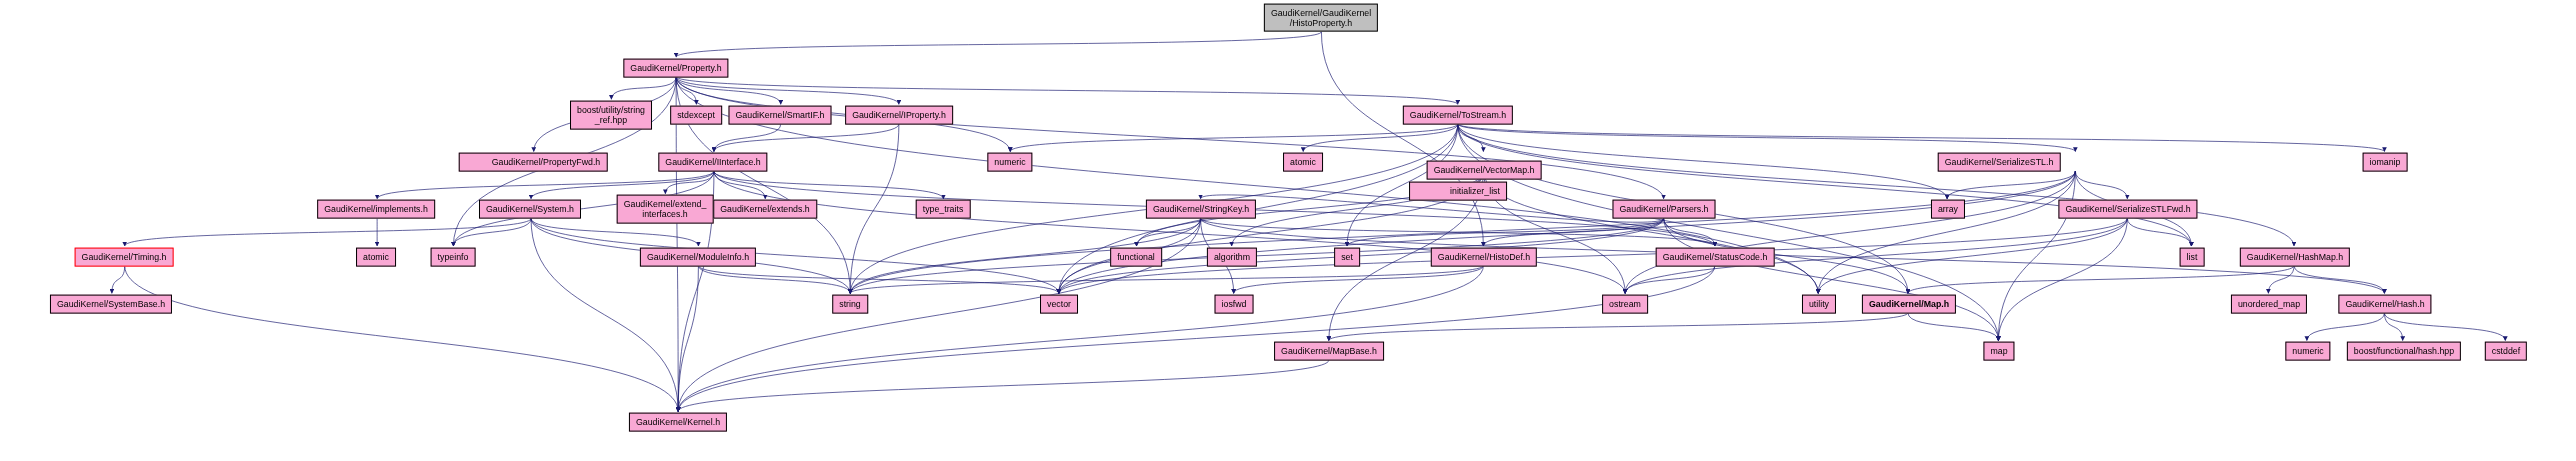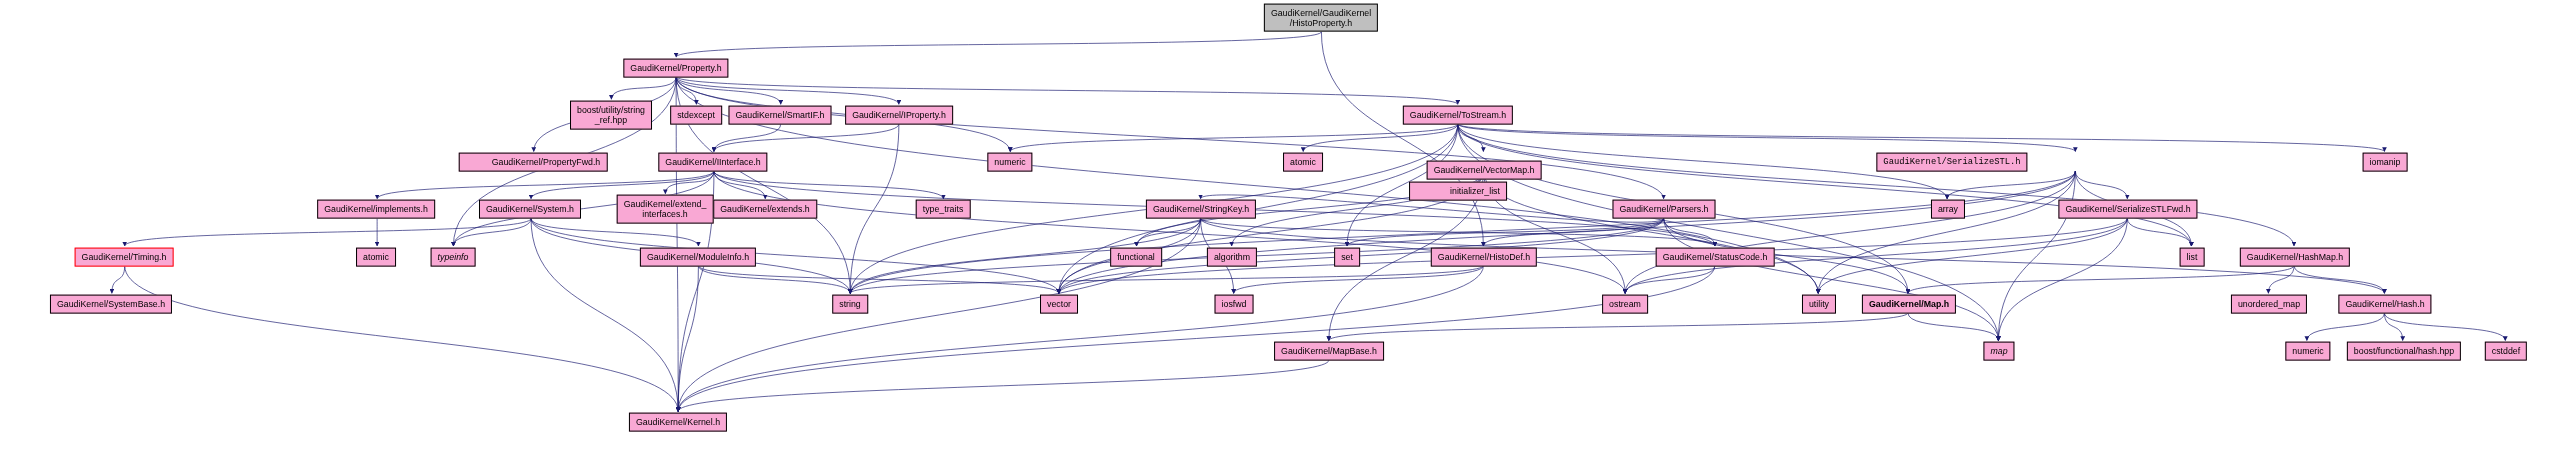--- a/index.html
+++ b/index.html
@@ -144,53 +144,53 @@
 _ref.hpp</div>
     <div class="node stdlib" data-interactable="false" style="left: 696px; top: 115px;">stdexcept</div>
     <div class="node header" data-interactable="true" style="left: 780px; top: 115px;">GaudiKernel/SmartIF.h</div>
     <div class="node header" data-interactable="true" style="left: 899px; top: 115px;">GaudiKernel/IProperty.h</div>
     <div class="node header" data-interactable="true" style="left: 1458px; top: 115px;">GaudiKernel/ToStream.h</div>
     <div class="node header" data-interactable="true" style="left: 533px; top: 162px; padding-left: 32px;">GaudiKernel/PropertyFwd.h</div>
     <div class="node header" data-interactable="true" style="left: 713px; top: 162px;">GaudiKernel/IInterface.h</div>
     <div class="node stdlib" data-interactable="false" style="left: 1010px; top: 162px;">numeric</div>
     <div class="node stdlib" data-interactable="false" style="left: 1303px; top: 162px;">atomic</div>
     <div class="node header" data-interactable="true" style="left: 1484px; top: 170px;">GaudiKernel/VectorMap.h</div>
-    <div class="node header" data-interactable="true" style="left: 1952px; top: 162px; font-family: Liberation Mono, monospace;">GaudiKernel/SerializeSTL.h</div>
+    <div class="node header" data-interactable="true" style="left: 1999px; top: 162px;">GaudiKernel/SerializeSTL.h</div>
     <div class="node stdlib" data-interactable="false" style="left: 2385px; top: 162px;">iomanip</div>
     <div class="node header" data-interactable="true" style="left: 376px; top: 209px;">GaudiKernel/implements.h</div>
     <div class="node header" data-interactable="true" style="left: 530px; top: 209px;">GaudiKernel/System.h</div>
     <div class="node header" data-interactable="true" style="left: 665px; top: 209px;">GaudiKernel/extend_
 interfaces.h</div>
     <div class="node header" data-interactable="true" style="left: 765px; top: 209px;">GaudiKernel/extends.h</div>
     <div class="node stdlib" data-interactable="false" style="left: 943px; top: 209px;">type_traits</div>
     <div class="node header" data-interactable="true" style="left: 1201px; top: 209px;">GaudiKernel/StringKey.h</div>
     <div class="node stdlib" data-interactable="false" style="left: 1458px; top: 191px; padding-left: 40px;">initializer_list</div>
     <div class="node header" data-interactable="true" style="left: 1664px; top: 209px;">GaudiKernel/Parsers.h</div>
     <div class="node stdlib" data-interactable="false" style="left: 1948px; top: 209px;">array</div>
     <div class="node header" data-interactable="true" style="left: 2128px; top: 209px;">GaudiKernel/SerializeSTLFwd.h</div>
     <div class="node truncated" data-interactable="true" style="left: 124px; top: 257px;">GaudiKernel/Timing.h</div>
     <div class="node stdlib" data-interactable="false" style="left: 376px; top: 257px;">atomic</div>
-    <div class="node stdlib" data-interactable="false" style="left: 453px; top: 257px; font-style: italic;">typeinfo</div>
+    <div class="node stdlib" data-interactable="false" style="left: 453px; top: 257px;">typeinfo</div>
     <div class="node header" data-interactable="true" style="left: 698px; top: 257px;">GaudiKernel/ModuleInfo.h</div>
     <div class="node stdlib" data-interactable="false" style="left: 1136px; top: 257px;">functional</div>
     <div class="node stdlib" data-interactable="false" style="left: 1232px; top: 257px; padding-left: 6px;">algorithm</div>
     <div class="node stdlib" data-interactable="false" style="left: 1347px; top: 257px;">set</div>
     <div class="node header" data-interactable="true" style="left: 1484px; top: 257px;">GaudiKernel/HistoDef.h</div>
     <div class="node header" data-interactable="true" style="left: 1715px; top: 257px;">GaudiKernel/StatusCode.h</div>
     <div class="node stdlib" data-interactable="false" style="left: 2192px; top: 257px;">list</div>
     <div class="node header" data-interactable="true" style="left: 2295px; top: 257px;">GaudiKernel/HashMap.h</div>
     <div class="node header" data-interactable="true" style="left: 111px; top: 304px;">GaudiKernel/SystemBase.h</div>
     <div class="node stdlib" data-interactable="false" style="left: 850px; top: 304px;">string</div>
     <div class="node stdlib" data-interactable="false" style="left: 1059px; top: 304px;">vector</div>
     <div class="node stdlib" data-interactable="false" style="left: 1234px; top: 304px;">iosfwd</div>
     <div class="node stdlib" data-interactable="false" style="left: 1625px; top: 304px;">ostream</div>
     <div class="node stdlib" data-interactable="false" style="left: 1819px; top: 304px;">utility</div>
     <div class="node header" data-interactable="true" style="left: 1909px; top: 304px; font-weight: bold;">GaudiKernel/Map.h</div>
     <div class="node stdlib" data-interactable="false" style="left: 2269px; top: 304px;">unordered_map</div>
     <div class="node header" data-interactable="true" style="left: 2385px; top: 304px;">GaudiKernel/Hash.h</div>
     <div class="node header" data-interactable="true" style="left: 1329px; top: 351px;">GaudiKernel/MapBase.h</div>
-    <div class="node stdlib" data-interactable="false" style="left: 1999px; top: 351px; font-style: italic;">map</div>
+    <div class="node stdlib" data-interactable="false" style="left: 1999px; top: 351px;">map</div>
     <div class="node stdlib" data-interactable="false" style="left: 2308px; top: 351px;">numeric</div>
     <div class="node stdlib" data-interactable="false" style="left: 2404px; top: 351px;">boost/functional/hash.hpp</div>
     <div class="node stdlib" data-interactable="false" style="left: 2506px; top: 351px;">cstddef</div>
     <div class="node header" data-interactable="true" style="left: 678px; top: 422px;">GaudiKernel/Kernel.h</div>
   </div>
 
 
 </body></html>

